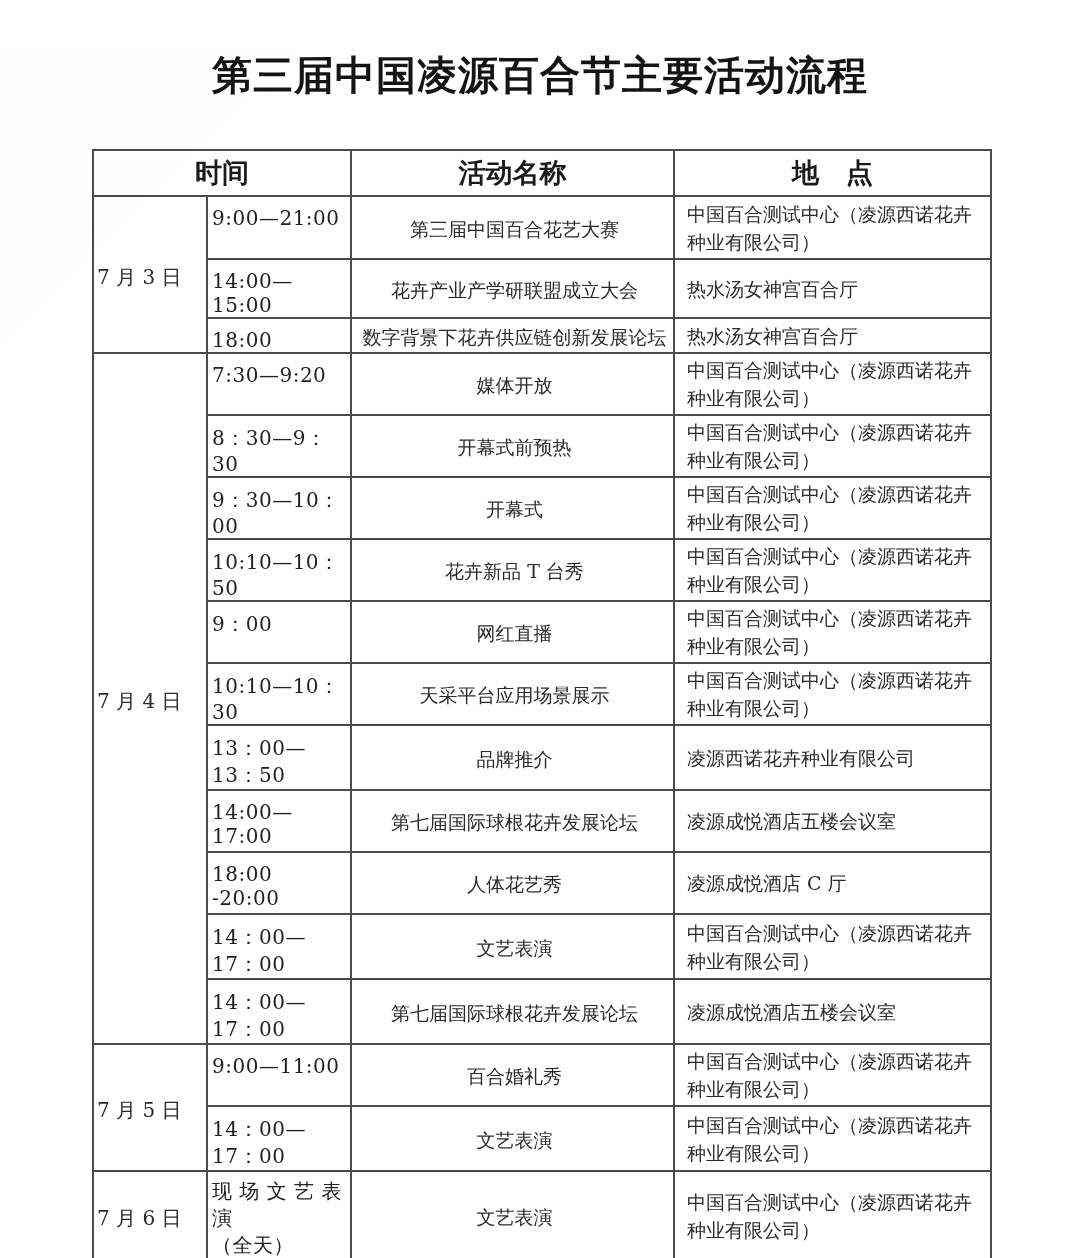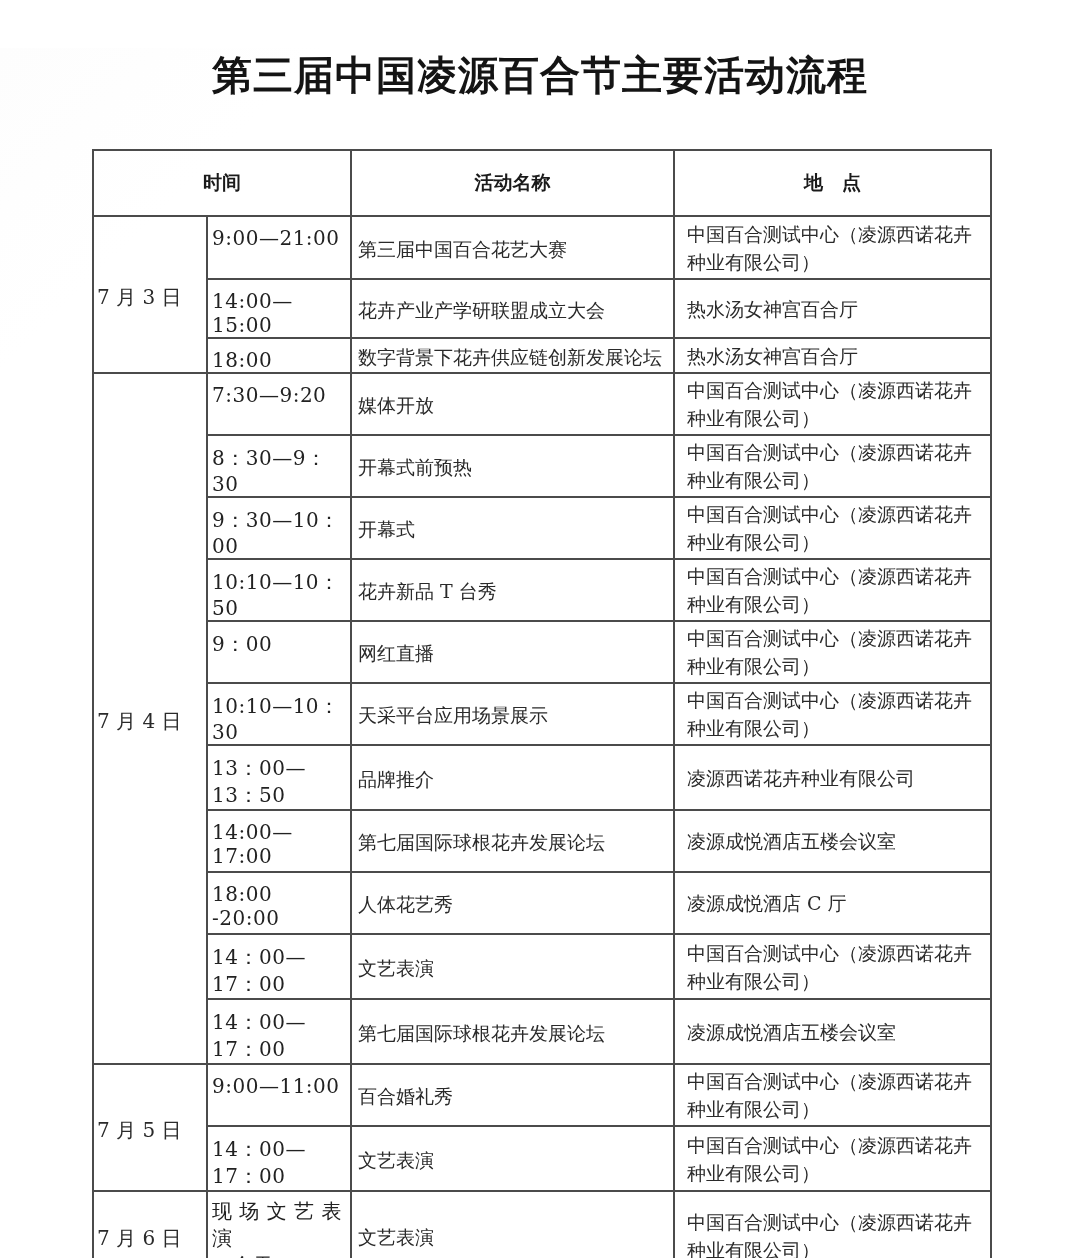--- a/index.html
+++ b/index.html
@@ -36,26 +36,26 @@
     margin: 46px 0 0 92px;
   }
   table.schedule th,
   table.schedule td {
     border: 2px solid #4b4b4b;
     overflow: hidden;
   }
   table.schedule th {
     font-family: "Liberation Sans", "DejaVu Sans", sans-serif;
     font-weight: 700;
-    font-size: 19px;
+    font-size: 27px;
     color: #1a1a1a;
     height: 40px;
     text-align: center;
     vertical-align: middle;
-    padding: 12px;
+    padding: 2px;
   }
   tr.data-row { height: 62px; }
   tr.row-h63 { height: 63px; }
   tr.row-h60 { height: 51px; }
   tr.row-h35 { height: 35px; }
   td.date {
     vertical-align: middle;
     text-align: left;
     padding: 6px 2px 0 3px;
     font-size: 20px;
@@ -70,21 +70,21 @@
     letter-spacing: 0.5px;
     border-radius: 16px;
   }
   td.time.prewrap {
     white-space: pre-line;
     padding-top: 6px;
     line-height: 27px;
   }
   td.act {
     vertical-align: middle;
-    text-align: left;
+    text-align: center;
     padding: 4px 2px 0 6px;
     font-size: 19px;
     color: #2a2a2a;
   }
   td.loc {
     vertical-align: middle;
     text-align: left;
     padding: 2px 2px 2px 12px;
     font-size: 19px;
     line-height: 28px;

